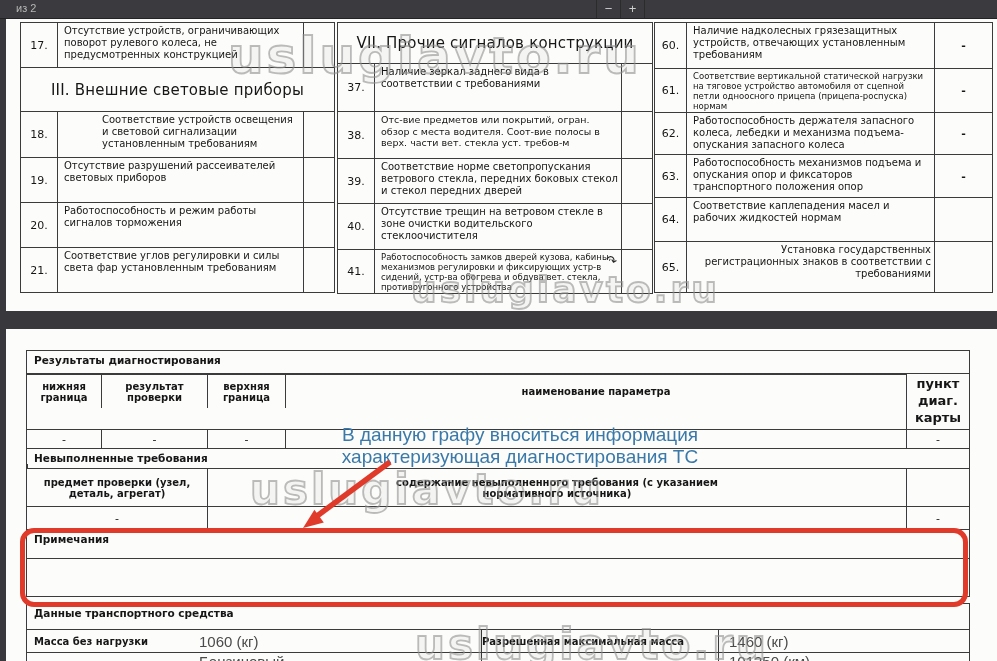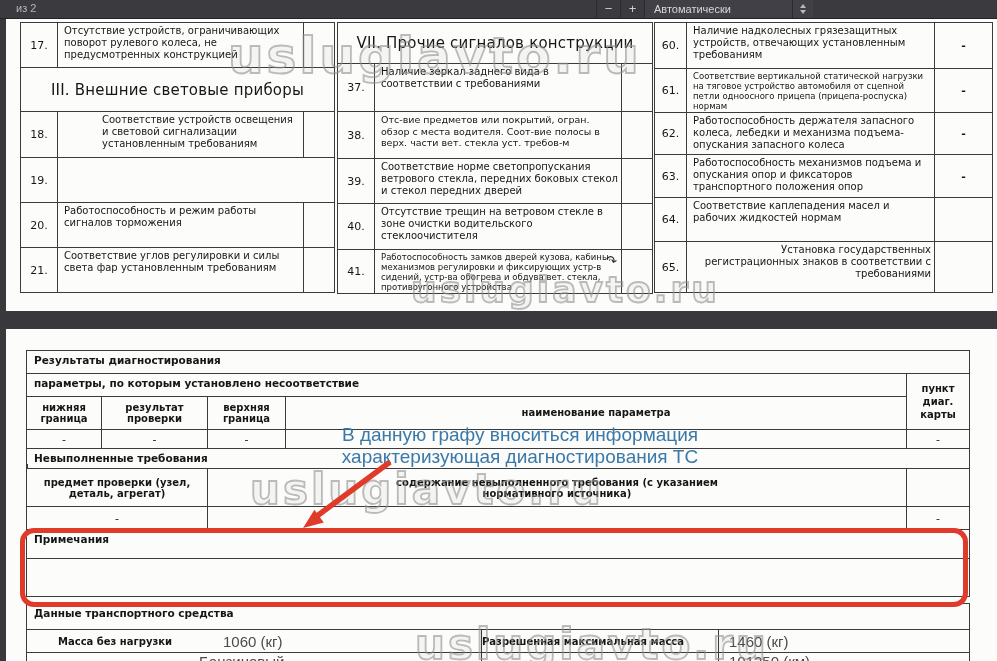--- a/index.html
+++ b/index.html
@@ -35,21 +35,21 @@
   .txt{padding:2px 3px 2px 6px;font-size:10px;line-height:1.22;}
   .res{display:flex;align-items:center;justify-content:center;font-weight:bold;font-size:11px;position:relative;}
   .sechdr{width:100%;display:flex;align-items:center;justify-content:center;font-size:15px;letter-spacing:.2px;}
   .f95{font-size:9.5px;}  .f85{font-size:8.5px;line-height:1.18;}
   
   .cellpad{padding:3px 4px 0 7px;}
   .bold{font-weight:bold;font-size:10.5px;}
   .ctr{display:flex;align-items:center;justify-content:center;text-align:center;}
   .h10{font-size:10px;font-weight:bold;}
   .dash{font-size:11px;}
-  .punkt{font-size:10px;font-weight:bold;line-height:1.3;}
+  .punkt{font-size:13px;font-weight:bold;line-height:1.3;}
   
   .vval{font-family:"Liberation Sans",sans-serif;font-size:15px;color:#4b4b4b;}
   .vlabel{font-size:10px;font-weight:bold;color:#161616;}
   
   .wm{position:absolute;font-weight:bold;font-size:46px;letter-spacing:3px;color:rgba(0,0,0,0.03);
     -webkit-text-stroke:1.8px rgba(145,145,145,0.6);white-space:nowrap;pointer-events:none;z-index:6;}
   .bluenote{position:absolute;z-index:9;color:#3a79a9;font-family:"Liberation Sans",sans-serif;
     font-size:19px;line-height:22px;text-align:center;width:470px;}
   .redbox{position:absolute;border:5px solid #e03a2b;border-radius:14px;z-index:8;pointer-events:none;}
   .arrowsvg{position:absolute;left:0;top:0;z-index:9;pointer-events:none;}
@@ -61,27 +61,20 @@
 <div class="stage">
 
   <div class="toolbar">
     <span class="pgind">из 2</span>
     <div class="tbgroup">
       <div class="tbsep"></div>
       <button class="tbbtn">−</button>
       <div class="tbsep"></div>
       <button class="tbbtn">+</button>
       <div class="tbsep"></div>
-      <div class="tbdrop">
-        <span>Автоматически</span>
-        <span class="spin">
-          <span class="tri-up"></span>
-            <span class="tri-down"></span>
-        </span>
-      </div>
     </div>
   </div>
 
   <div class="page page1">
 
     <div class="t" style="left:14px;top:3px;width:315px;">
       <div class="trow" style="height:44px;">
         <div class="td num" style="width:36px;">17.</div>
         <div class="td txt" style="width:246px;">Отсутствие устройств, ограничивающих поворот рулевого колеса, не предусмотренных конструкцией</div>
         <div class="td res" style="flex:1;"></div>
@@ -89,20 +82,21 @@
       <div class="trow" style="height:44px;">
         <div class="td sechdr">III. Внешние световые приборы</div>
       </div>
       <div class="trow" style="height:46px;">
         <div class="td num" style="width:36px;">18.</div>
         <div class="td txt" style="width:246px;padding-left:44px;">Соответствие устройств освещения и световой сигнализации установленным требованиям</div>
         <div class="td res" style="flex:1;"></div>
       </div>
       <div class="trow" style="height:45px;">
         <div class="td num" style="width:36px;">19.</div>
+        <div class="td txt" style="width:246px;">Отсутствие разрушений рассеивателей световых приборов</div>
         <div class="td res" style="flex:1;"></div>
       </div>
       <div class="trow" style="height:45px;">
         <div class="td num" style="width:36px;">20.</div>
         <div class="td txt" style="width:246px;">Работоспособность и режим работы сигналов торможения</div>
         <div class="td res" style="flex:1;"></div>
       </div>
       <div class="trow" style="height:45px;">
         <div class="td num" style="width:36px;">21.</div>
         <div class="td txt" style="width:246px;">Соответствие углов регулировки и силы света фар установленным требованиям</div>
@@ -183,21 +177,20 @@
   <div class="page page2">
 
     <div class="t" style="left:20px;top:21px;width:944px;">
 
       <div class="trow" style="height:22px;">
         <div class="td cellpad bold" style="width:100%;">Результаты диагностирования</div>
       </div>
 
       <div class="trow" style="height:56px;">
         <div class="td" style="width:879px;display:flex;flex-direction:column;">
-          <div class="cellpad bold" style="height:22px;box-sizing:border-box;">параметры, по которым установлено несоответствие</div>
           <div style="height:34px;display:flex;border-top:1.4px solid #3b3b3b;box-sizing:border-box;">
             <div class="td ctr h10" style="width:74px;border-left:0;">нижняя граница</div>
             <div class="td ctr h10" style="width:106px;">результат проверки</div>
             <div class="td ctr h10" style="width:78px;">верхняя граница</div>
             <div class="td ctr h10" style="flex:1;">наименование параметра</div>
           </div>
         </div>
         <div class="td ctr punkt" style="flex:1;">пункт диаг. карты</div>
       </div>
 
@@ -238,21 +231,21 @@
         <div class="td" style="width:100%;"></div>
       </div>
     </div>
 
     <div class="t" style="left:20px;top:274px;width:944px;">
       <div class="trow" style="height:25px;">
         <div class="td cellpad bold" style="width:100%;">Данные транспортного средства</div>
       </div>
       <div class="trow" style="height:23px;">
         <div class="td" style="width:454px;display:flex;align-items:center;">
-          <span class="vlabel" style="display:inline-block;width:165px;padding-left:7px;margin-left:24px;">Масса без нагрузки</span>
+          <span class="vlabel" style="display:inline-block;width:165px;padding-left:7px;">Масса без нагрузки</span>
           <span class="vval">1060 (кг)</span>
         </div>
         <div class="td" style="width:237px;display:flex;align-items:center;">
           <span class="vlabel" style="padding-left:0;">Разрешенная максимальная масса</span>
         </div>
         <div class="td" style="flex:1;display:flex;align-items:center;">
           <span class="vval" style="padding-left:10px;">1460 (кг)</span>
         </div>
       </div>
       <div class="trow" style="height:30px;">

